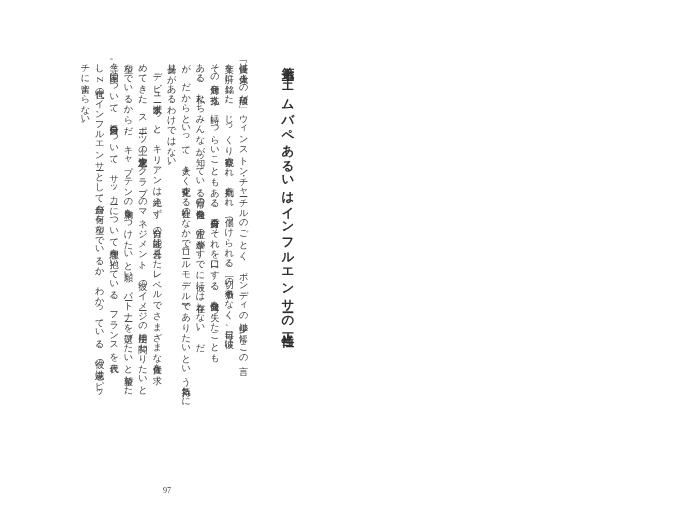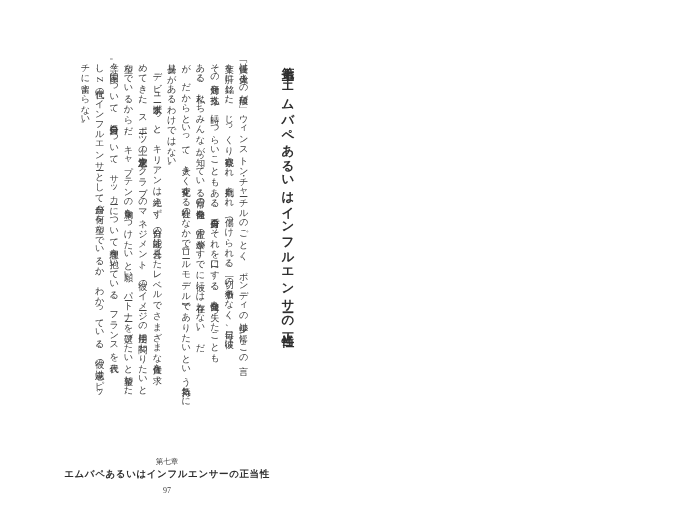--- a/index.html
+++ b/index.html
@@ -91,20 +91,16 @@
     <div class="col">が、だからといって、大きく変化する社会のなかで《ロールモデル》でありたいという気持ちに</div>
     <div class="col">曇りがあるわけではない。</div>
     <div class="col">　デビュー以来ずっと、キリアンは絶えず、自分の才能に見合ったレベルでさまざまな責任を求</div>
     <div class="col">めてきた。スポーツ上の意志決定やクラブのマネジメント、彼のイメージの使用に関わりたいと</div>
     <div class="col">望んでいるからだ。キャプテンの胸章をつけたいと願い、パートナーを選びたいと希望した、</div>
     <div class="col">等々。国家について、自分自身について、サッカーについて理想を抱いている。フランスを代表</div>
     <div class="col">し、Z世代のインフルエンサーとして自分が何を望んでいるか、わかっている。彼の意志はピッ</div>
     <div class="col">チに留まらない。</div>
   </div>
 
-  <div class="footer">
-    <div class="footer-chapter">第七章</div>
-    <div class="footer-title">エムバペあるいはインフルエンサーの正当性</div>
-  </div>
 
   <div class="page-number">97</div>
 
 </div>
 
 </body></html>

